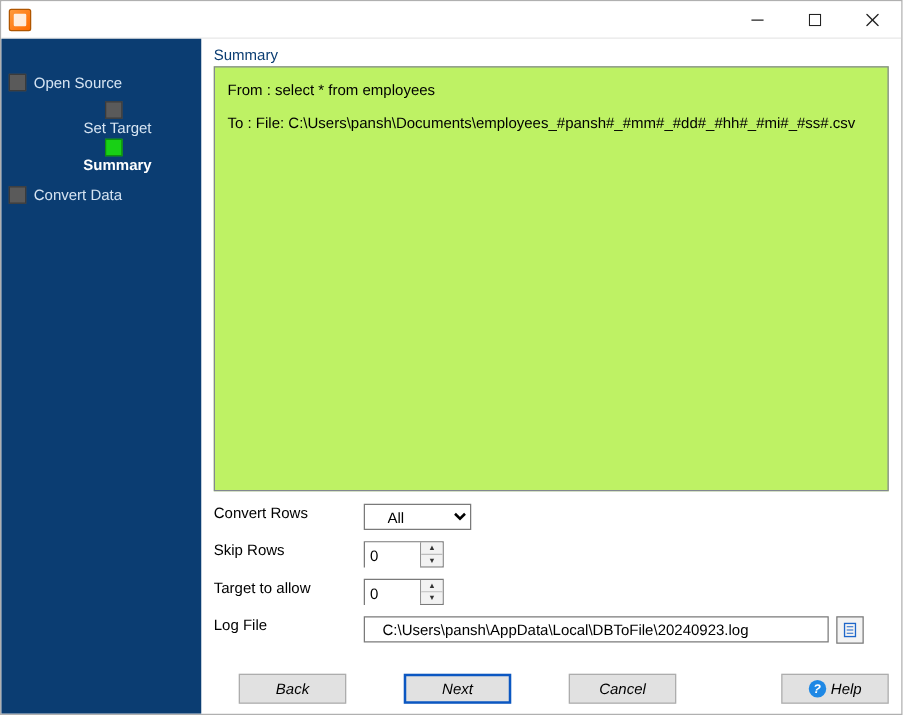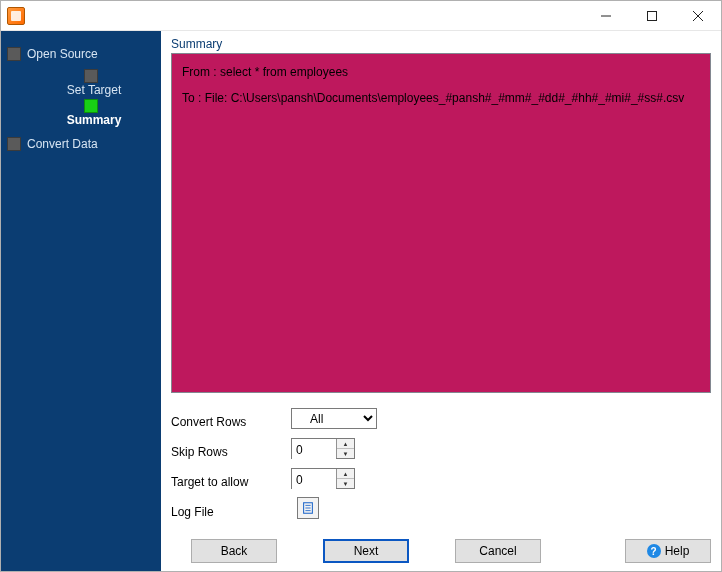--- a/index.html
+++ b/index.html
@@ -5,44 +5,44 @@
 * { box-sizing: border-box; margin: 0; padding: 0; font-family: "Segoe UI", Tahoma, sans-serif; font-size: 12px; }
 body { background: #fff; width: 722px; height: 572px; overflow: hidden; border: 1px solid #b0b0b0; }
 .titlebar { height: 30px; background: #fff; display: flex; align-items: center; justify-content: space-between; border-bottom: 1px solid #e7e7e7; }
 .titlebar .left { display: flex; align-items: center; padding-left: 6px; }
 .app-icon { width: 18px; height: 18px; background: linear-gradient(135deg,#ff9a3c,#ff6a00); border-radius: 2px; border: 1px solid #b05600; position: relative; }
 .app-icon::after { content:""; position:absolute; left:3px; top:3px; width:10px; height:10px; background:#fff; border-radius:1px; opacity:.85; }
 .win-controls { display: flex; }
 .win-btn { width: 46px; height: 30px; display: flex; align-items: center; justify-content: center; color:#222; }
 .win-btn svg { width: 10px; height: 10px; stroke:#222; stroke-width:1; fill:none; }
 .content { display: flex; height: 540px; }
-.sidebar { width: 160px; background: #0b3d72; padding-top: 8px; }
+.sidebar { width: 160px; background: #0b3d72; padding-top: 20px; }
 .step { display: flex; align-items: center; height: 30px; padding-left: 6px; color: #d6e4f2; font-size: 12px; cursor: default; }
 .step .box { width: 14px; height: 14px; background: #5a5a5a; border: 1px solid #3b3b3b; margin-right: 6px; }
 .step.active { font-weight: bold; color: #fff; }
 .step.active .box { background: #18d015; border-color: #0f8f0d; }
 .step.sub { margin-left: 20px; flex-direction: column; }
 .mainpanel { flex: 1; padding: 6px 10px 8px 10px; display: flex; flex-direction: column; }
 .section-label { color: #0b3d72; margin-bottom: 2px; }
-.summary-box { flex: 1; border: 1px solid #828790; padding: 8px 10px; color: #000; line-height: 1.7; overflow: auto; background:#be185d; }
+.summary-box { flex: 1; border: 1px solid #828790; padding: 8px 10px; color: #000; line-height: 1.7; overflow: auto; background:#bef264; }
 .form-area { margin-top: 10px; }
-.form-row { display: flex; align-items: flex-end; height: 26px; margin-bottom: 4px; }
+.form-row { display: flex; align-items: flex-start; height: 26px; margin-bottom: 4px; }
 .form-row label { width: 120px; color: #000; }
 select, input[type=text] { height: 21px; border: 1px solid #7a7a7a; background: #fff; padding: 0 14px; font-size: 12px; }
 select { width: 86px; }
 .spinner { display: inline-flex; border: 1px solid #7a7a7a; height: 21px; width: 64px; background:#fff; }
 .spinner input { border: none; width: 44px; padding: 0 4px; outline: none; font-size:12px; }
 .spin-btns { display: flex; flex-direction: column; width: 18px; border-left: 1px solid #929292; }
 .spin-btns div { flex:1; display:flex; align-items:center; justify-content:center; font-size:6px; color:#333; background:#f2f2f2; }
 .spin-btns div:first-child { border-bottom:1px solid #bdbdbd; }
 .logfile-row input { width: 372px; }
 .icon-btn { width: 22px; height: 22px; border: 1px solid #7a7a7a; background: #f3f3f3; margin-left: 6px; display:flex; align-items:center; justify-content:center; }
 .icon-btn svg { width:14px; height:14px; }
 .button-bar { margin-top: 16px; display: flex; align-items: center; gap: 10px; }
-.btn { width: 86px; height: 24px; border: 1px solid #adadad; background: #e1e1e1; display:flex; align-items:center; justify-content:center; cursor: default; }
+.btn { width: 86px; height: 24px; border: 1px solid #adadad; background: #e1e1e1; display:flex; align-items:center; justify-content:center; cursor: default; font-style: italic; }
 .btn.primary { border: 2px solid #0b57c2; background:#e1e1e1;align-items:center; }
 .spacer { flex: 1; }
 .help-icon { width:14px; height:14px; border-radius:50%; background:#1e88e5; color:#fff; display:inline-flex; align-items:center; justify-content:center; font-size:10px; font-weight:bold; margin-right:4px; }
 </style>
 </head>
 <body>
 
 <div class="titlebar">
   <div class="left">
     <div class="app-icon"></div>
@@ -118,20 +118,21 @@
         <div class="spinner">
           <input type="text" value="0" style="">
           <div class="spin-btns">
             <div>▲</div>
             <div>▼</div>
           </div>
         </div>
       </div>
       <div class="form-row logfile-row">
         <label>Log File</label>
+        <input type="text" value="C:\Users\pansh\AppData\Local\DBToFile\20240923.log" style="">
         <div class="icon-btn">
           <svg viewBox="0 0 16 16">
             <rect x="3" y="2" width="10" height="12" fill="none" stroke="#1e66c9" stroke-width="1.2"></rect>
             <line x1="5" y1="5" x2="11" y2="5" stroke="#1e66c9" stroke-width="1"></line>
             <line x1="5" y1="8" x2="11" y2="8" stroke="#1e66c9" stroke-width="1"></line>
             <line x1="5" y1="11" x2="11" y2="11" stroke="#1e66c9" stroke-width="1"></line>
           </svg>
         </div>
       </div>
     </div>

